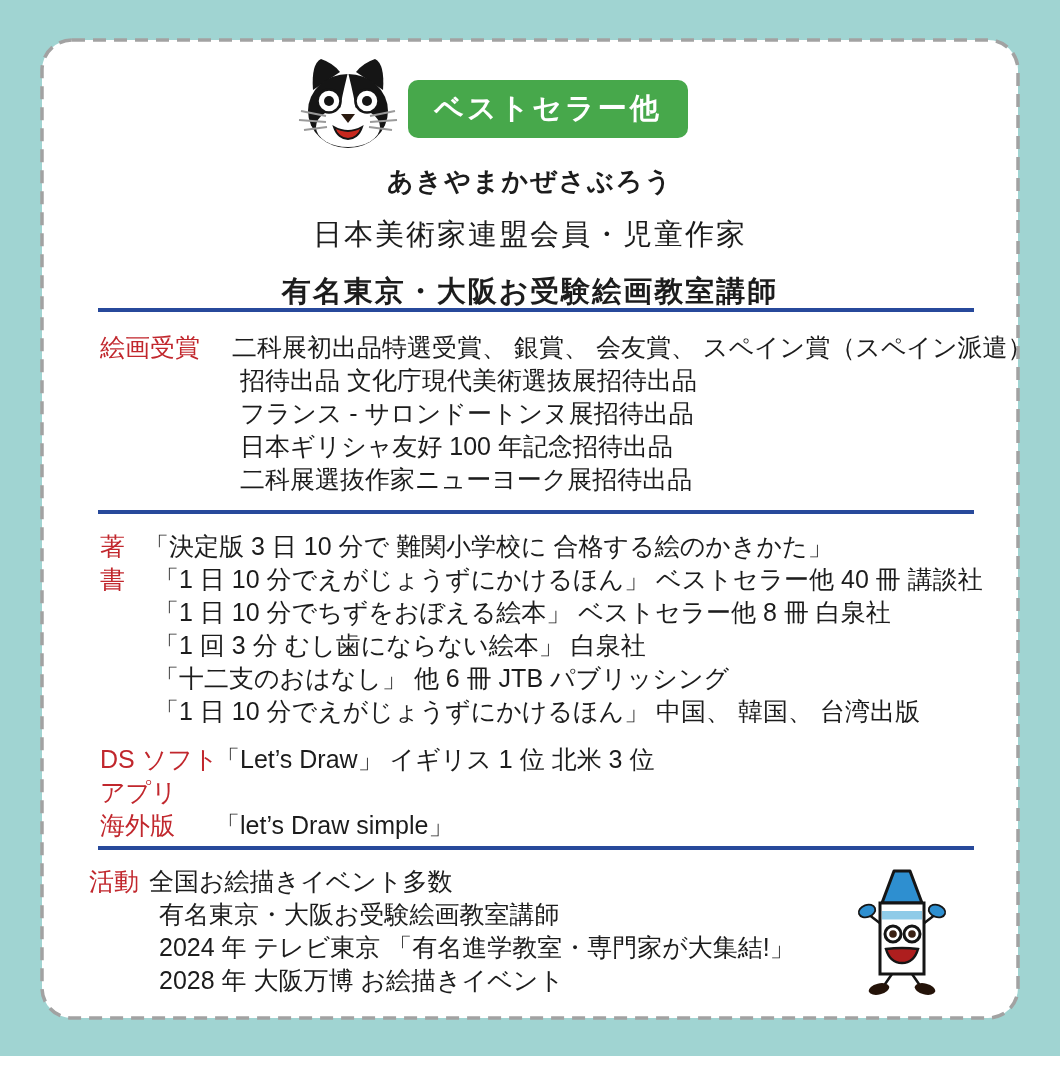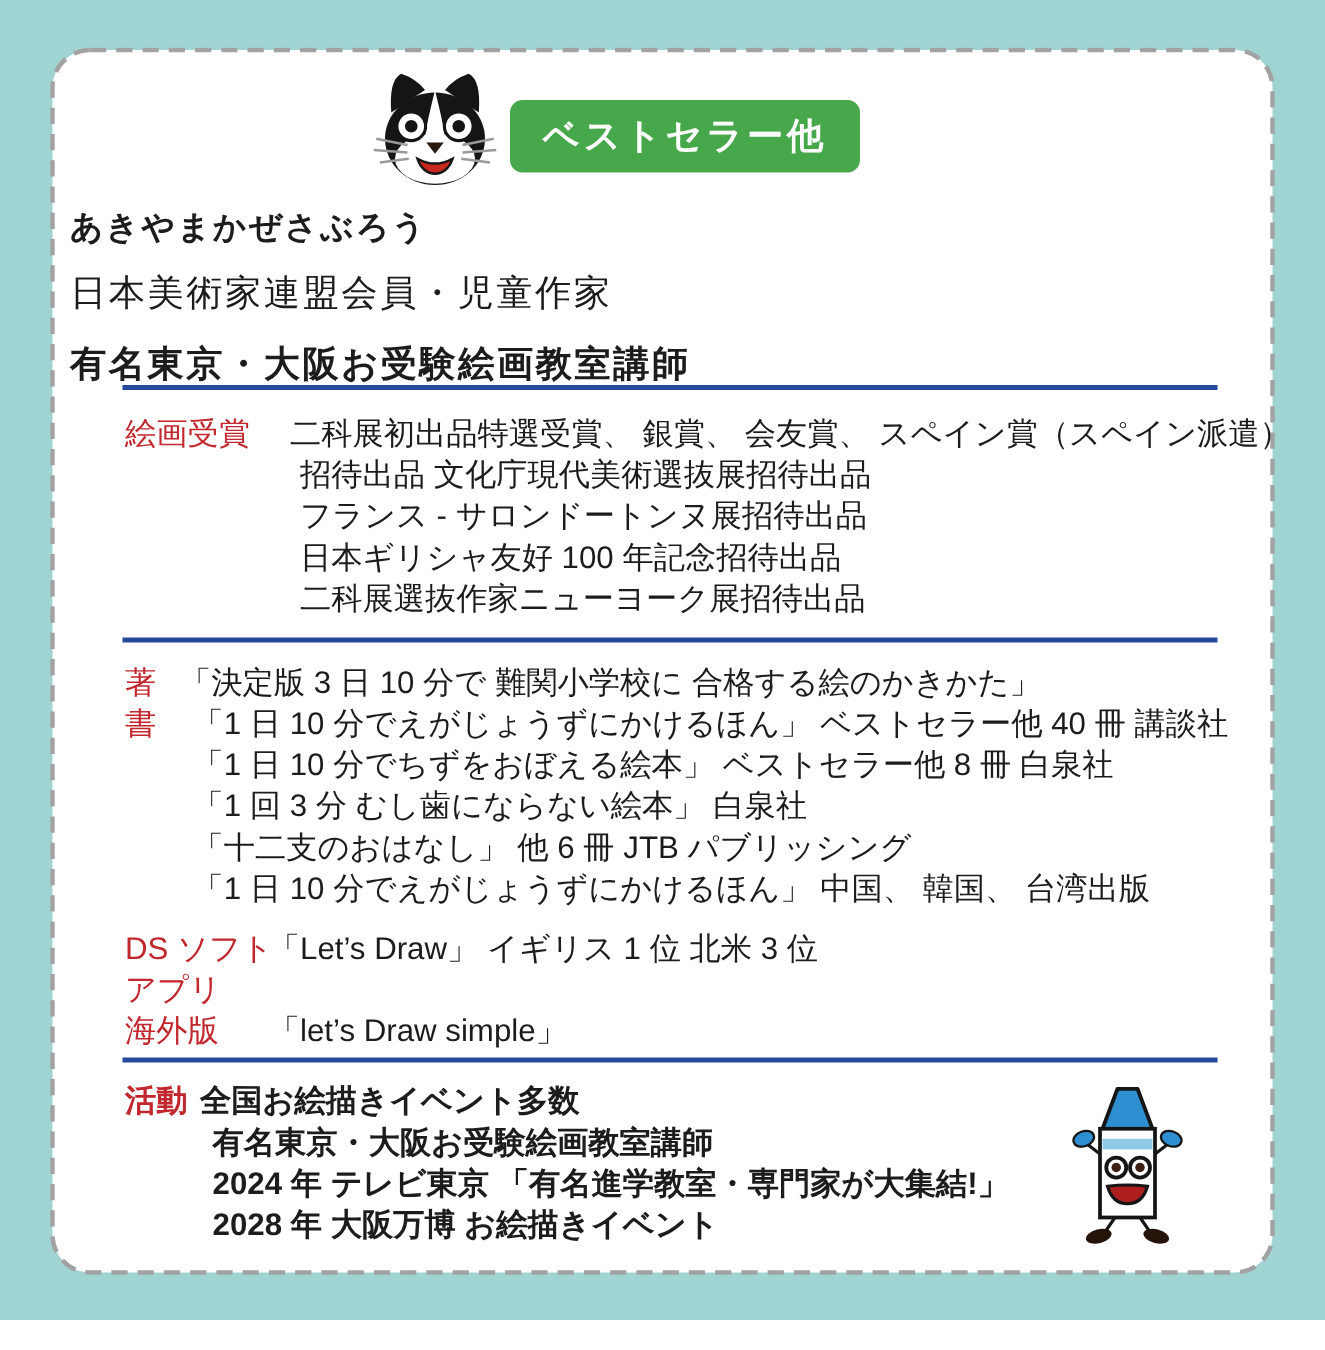--- a/index.html
+++ b/index.html
@@ -28,21 +28,21 @@
     position: absolute; left: 368px; top: 42px;
     width: 280px; height: 58px;
     background: #47a84b; border-radius: 10px;
     display: flex; align-items: center; justify-content: center;
   }
   .banner .banner-text {
     color: #ffffff; font-size: 29px; font-weight: bold; letter-spacing: 3px;
     white-space: nowrap;
   }
 
-  .profile { position: absolute; left: 16px; top: 126px; width: 100%; text-align: left; }
+  .profile { position: absolute; left: 0; top: 126px; width: 100%; text-align: center; }
   .profile .name { font-size: 26px; font-weight: bold; letter-spacing: 2px; margin: 0 0 16px 0; }
   .profile .aff  { font-size: 29px; font-weight: normal; letter-spacing: 2px; margin: 0 0 17px 0; }
   .profile .role { font-size: 29px; font-weight: bold; letter-spacing: 2px; margin: 0; }
 
   .rule { position: absolute; left: 58px; width: 876px; height: 4px; background: #27499b; }
   .rule-1 { top: 270px; }
   .rule-2 { top: 472px; }
   .rule-3 { top: 808px; }
 
   .section { position: absolute; font-size: 25px; line-height: 33px; }
@@ -55,21 +55,21 @@
 
   .books { left: 60px; top: 492px; width: 905px; display: flex; }
   .books .label { width: 44px; flex: none; }
   .books .line.indent { padding-left: 10px; }
 
   .software { left: 60px; top: 705px; width: 905px; }
   .software .row { display: flex; }
   .software .row .label { width: 115px; flex: none; white-space: nowrap; }
   .software .row .text { white-space: nowrap; }
 
-  .activities { left: 60px; top: 827px; width: 780px; display: flex; font-weight: bold; }
+  .activities { left: 49px; top: 827px; width: 780px; display: flex; }
   .activities .label { width: 60px; flex: none; }
   .activities .line.indent { padding-left: 10px; }
 
   .crayon { position: absolute; left: 816px; top: 830px; width: 92px; height: 128px; }
 </style>
 </head>
 <body>
 
 <div class="poster">
   <div class="card">

